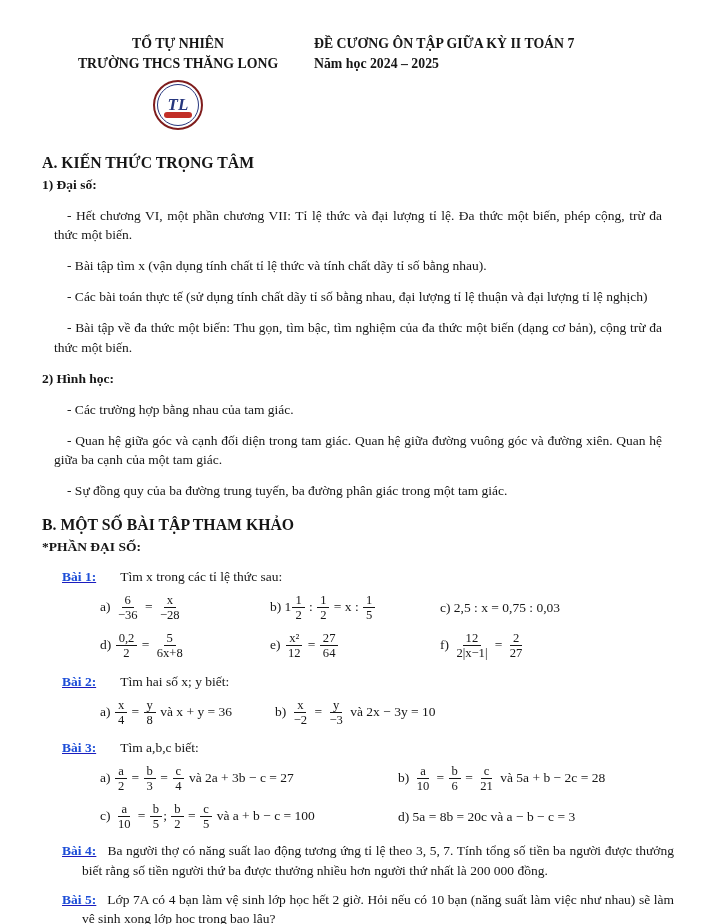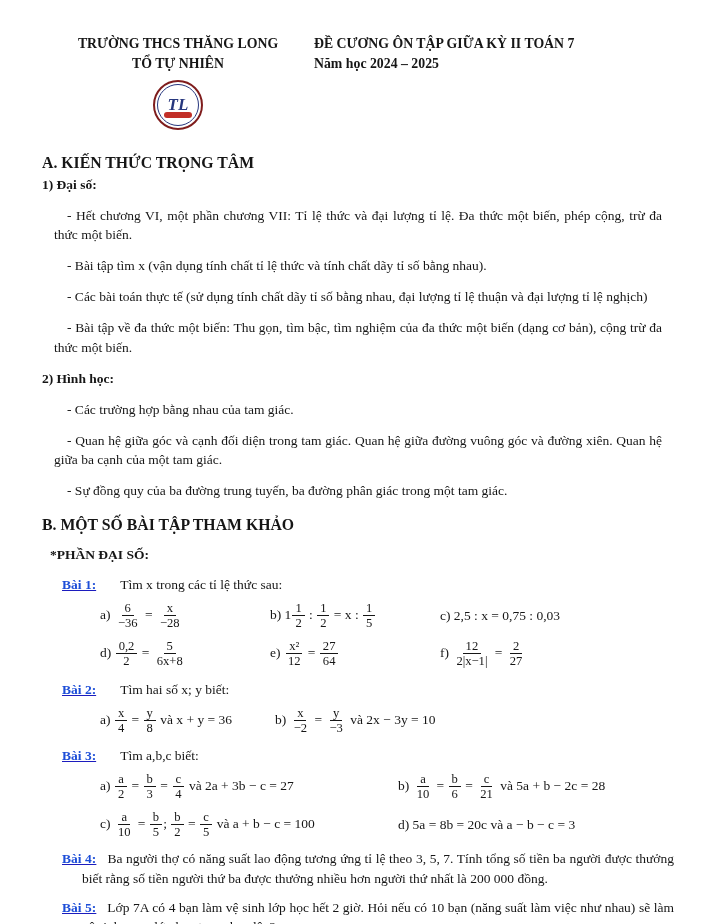--- a/index.html
+++ b/index.html
@@ -27,21 +27,21 @@
   .logo-circle::after { content: ""; position: absolute; inset: 2px; border: 1px solid #27377e; border-radius: 50%; }
   .logo-tl { font-weight: bold; font-style: italic; font-size: 17px; color: #27377e; position: relative; z-index: 2; }
   .logo-band { position: absolute; left: 9px; right: 9px; bottom: 10px; height: 6px; background: #c22f28; border-radius: 3px; z-index: 1; }
   
   .content { margin-top: 22px; }
   .sec-heading { font-weight: bold; margin: 0; }
   .kc-sub { font-weight: bold; margin: 0; }
   .kc-item { margin: 12px; text-indent: 13px; text-align: justify; }
   
   .secb-heading { font-weight: bold; margin: 14px 0 0 0; }
-  .secb-sub { font-weight: bold; margin: 8px; }
+  .secb-sub { font-weight: bold; margin: 0; }
   .exercise { margin-top: 11px; }
   .ex-head { margin-left: 20px; }
   .ex-label { color: #1d4ed8; font-weight: bold; text-decoration: underline; text-decoration-color: #1c1cbe; }
   .ex-head .ex-label { margin-right: 24px; }
   .ex-grid { margin: 7px 0 0 58px; display: grid; row-gap: 9px; align-items: center; }
   .g-ex1 { grid-template-columns: 170px 170px auto; }
   .g-ex2 { grid-template-columns: 175px 173px auto; }
   .g-ex3 { grid-template-columns: 298px auto; }
   .math { white-space: nowrap; }
   .frac { display: inline-flex; flex-direction: column; align-items: center; vertical-align: middle; line-height: 1.12; margin: 0 1px; font-size: 12.6px; }
@@ -51,22 +51,22 @@
   .ex-para { margin: 10px 0 0 40px; text-indent: -20px; text-align: justify; }
   .ex-para .ex-label { margin-right: 11px; }
 </style>
 </head>
 <body>
 
 <div class="page">
 
   <header class="doc-header">
     <div class="header-left">
+      <div class="hdr-line">TỔ TỰ NHIÊN</div>
       <div class="hdr-line">TRƯỜNG THCS THĂNG LONG</div>
-      <div class="hdr-line">TỔ TỰ NHIÊN</div>
       <div class="logo">
         <div class="logo-circle">
           <span class="logo-tl">TL</span>
           <span class="logo-band"></span>
         </div>
       </div>
     </div>
     <div class="header-right">
       <div class="hdr-line">ĐỀ CƯƠNG ÔN TẬP GIỮA KỲ II TOÁN 7</div>
       <div class="hdr-line">Năm học 2024 – 2025</div>

